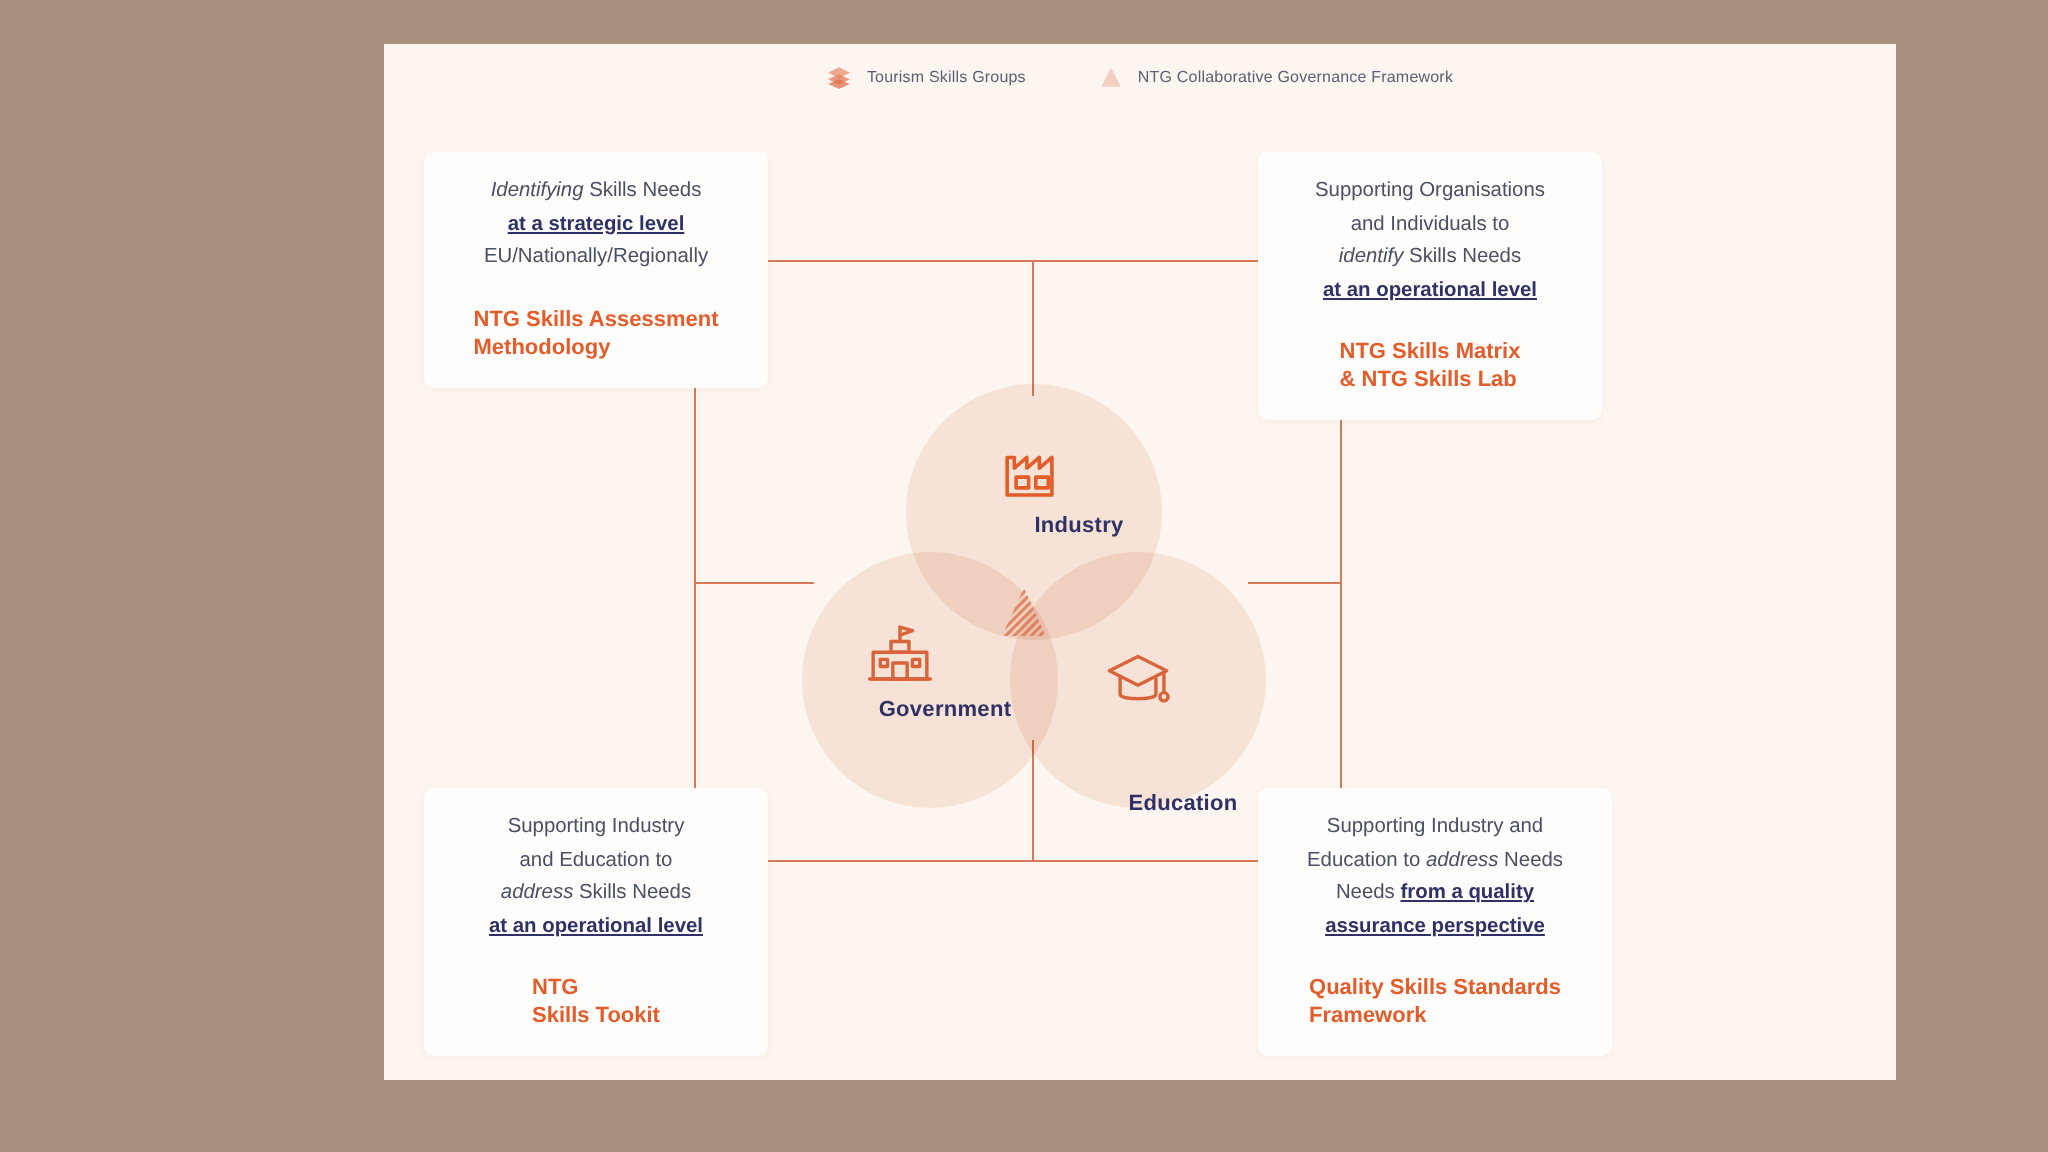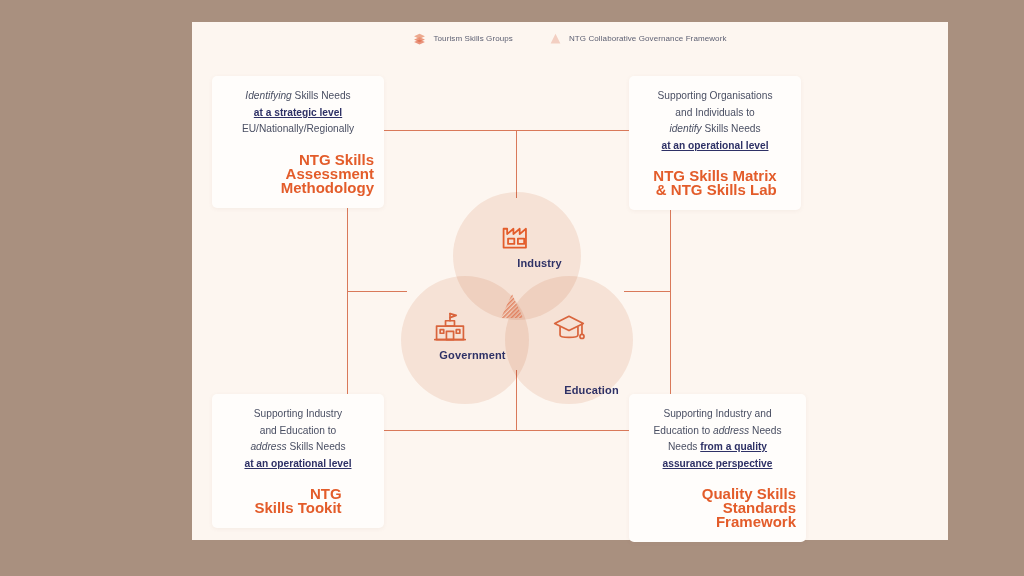--- a/index.html
+++ b/index.html
@@ -81,21 +81,21 @@
   .node-icon { width: 36px; height: 34px; display:block; }
   .node-label {
     font-size: 11px;
     font-weight: bold;
     color: #2e3166;
     letter-spacing: .15px;
     padding-left: 45px;
   }
   #node-industry   { left: 260px; top: 196px; }
   #node-government { left: 193px; top: 288px; }
-  #node-education  { left: 312px; top: 288px; gap: 40px; }
+  #node-education  { left: 312px; top: 300px; gap: 40px; }
 
   
   #center-cone {
     position: absolute;
     left: 306px;
     top: 270px;
     width: 28px;
     height: 28px;
   }
 
@@ -113,25 +113,25 @@
   .desc {
     font-size: 10.2px;
     line-height: 16.5px;
     color: #4a4f63;
     text-align: center;
   }
   .desc .bold { font-weight: bold; color: #2e3166; text-decoration: underline; }
   .desc .ital { font-style: italic; }
   .tool {
     margin-top: 15px;
-    font-size: 15px;
+    font-size: 11px;
     line-height: 14px;
     font-weight: bold;
     color: #e35c2a;
-    text-align: right;
+    text-align: left;
   }
   #box-tl { left: 20px;  top: 54px;  width: 172px; }
   #box-tr { left: 437px; top: 54px;  width: 172px; }
   #box-bl { left: 20px;  top: 372px; width: 172px; }
   #box-br { left: 437px; top: 372px; width: 177px; }
 </style>
 </head>
 <body>
 
 <div id="slide-canvas">

